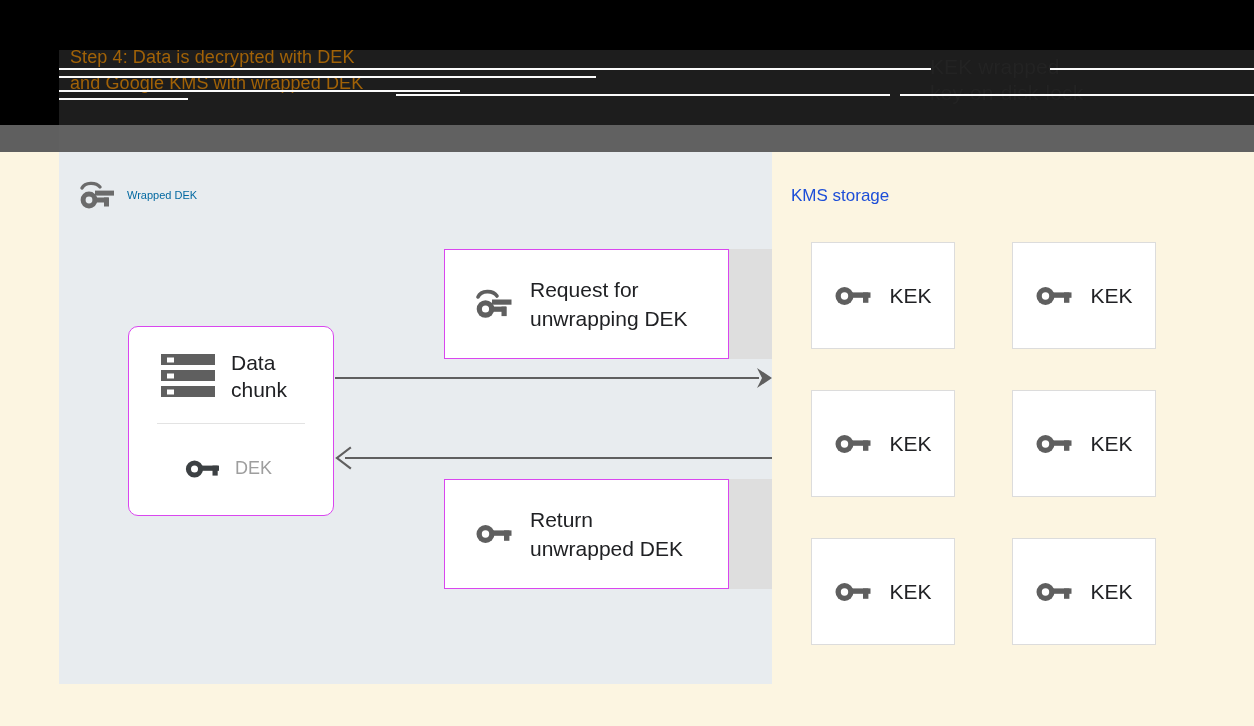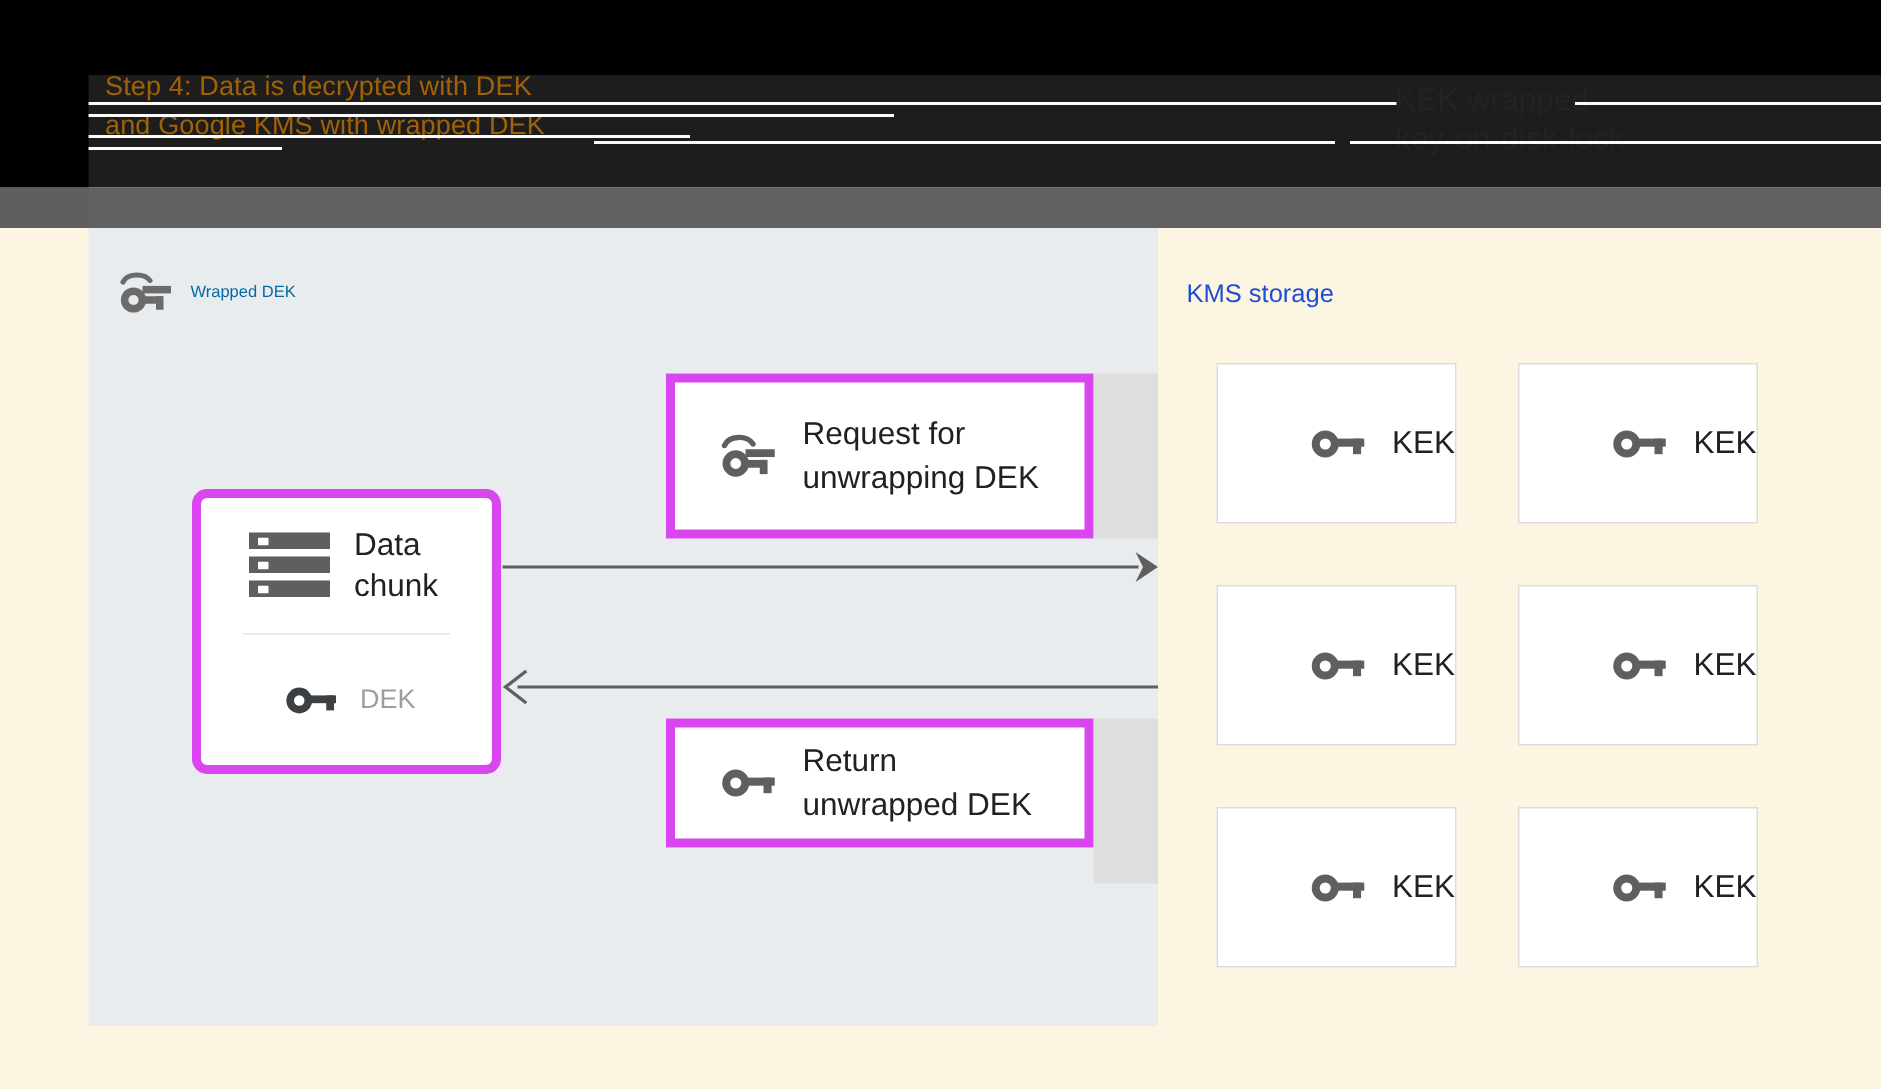--- a/index.html
+++ b/index.html
@@ -59,21 +59,21 @@
 
   .wrapped-dek-label {
     position: absolute; left: 78px; top: 180px;
     display: flex; align-items: center; gap: 12px;
   }
   .wrapped-dek-label .txt { color: #0369a1; font-size: 11px; }
 
   
   .card {
     position: absolute; background: #ffffff;
-    border: 6px solid #d946ef;
+    border: 1px solid #d946ef;
     display: flex; align-items: center;
   }
   .shadow-band {
     position: absolute; background: #dedede;
   }
 
   .data-chunk-card {
     left: 128px; top: 326px; width: 206px; height: 190px;
     flex-direction: column; align-items: stretch; justify-content: center;
     padding: 0;
@@ -83,21 +83,21 @@
   .dc-top .txt { font-size: 21px; line-height: 27px; color: #202124; }
   .dc-divider { height: 1px; background: #e3e3e3; margin: 0 28px; }
   .dc-bottom { display: flex; align-items: center; gap: 16px; padding: 0 0 0 56px; height: 90px; }
   .dc-bottom .txt { font-size: 18px; color: #9e9e9e; }
 
   .req-card {
     left: 444px; top: 249px; width: 285px; height: 110px;
     padding-left: 30px; gap: 18px;
   }
   .ret-card {
-    left: 444px; top: 479px; width: 285px; height: 86px;
+    left: 444px; top: 479px; width: 285px; height: 110px;
     padding-left: 30px; gap: 18px;
   }
   .req-card .txt, .ret-card .txt {
     font-size: 21px; line-height: 29px; color: #202124; white-space: pre-line;
   }
   .band-req { left: 729px; top: 249px; width: 43px; height: 110px; }
   .band-ret { left: 729px; top: 479px; width: 43px; height: 110px; }
 
   
   .arrow-line {
@@ -108,22 +108,22 @@
   .arrow-head-right {
     position: absolute; left: 755px; top: 366px; width: 20px; height: 24px;
   }
   .arrow-head-left {
     position: absolute; left: 334px; top: 446px; width: 20px; height: 24px;
   }
 
   
   .kek-card {
     position: absolute; background: #ffffff; border: 1px solid #dcdcdc;
-    width: 160px; height: 107px;
-    display: flex; align-items: center; justify-content: flex-end; gap: 18px;
+    width: 144px; height: 107px;
+    display: flex; align-items: center; justify-content: center; gap: 18px;
   }
   .kek-card .txt { font-size: 21px; color: #202124; }
 
   .icon { display: inline-block; flex: none; line-height: 0; }
 </style>
 </head>
 <body>
 
 <div id="root">
 

